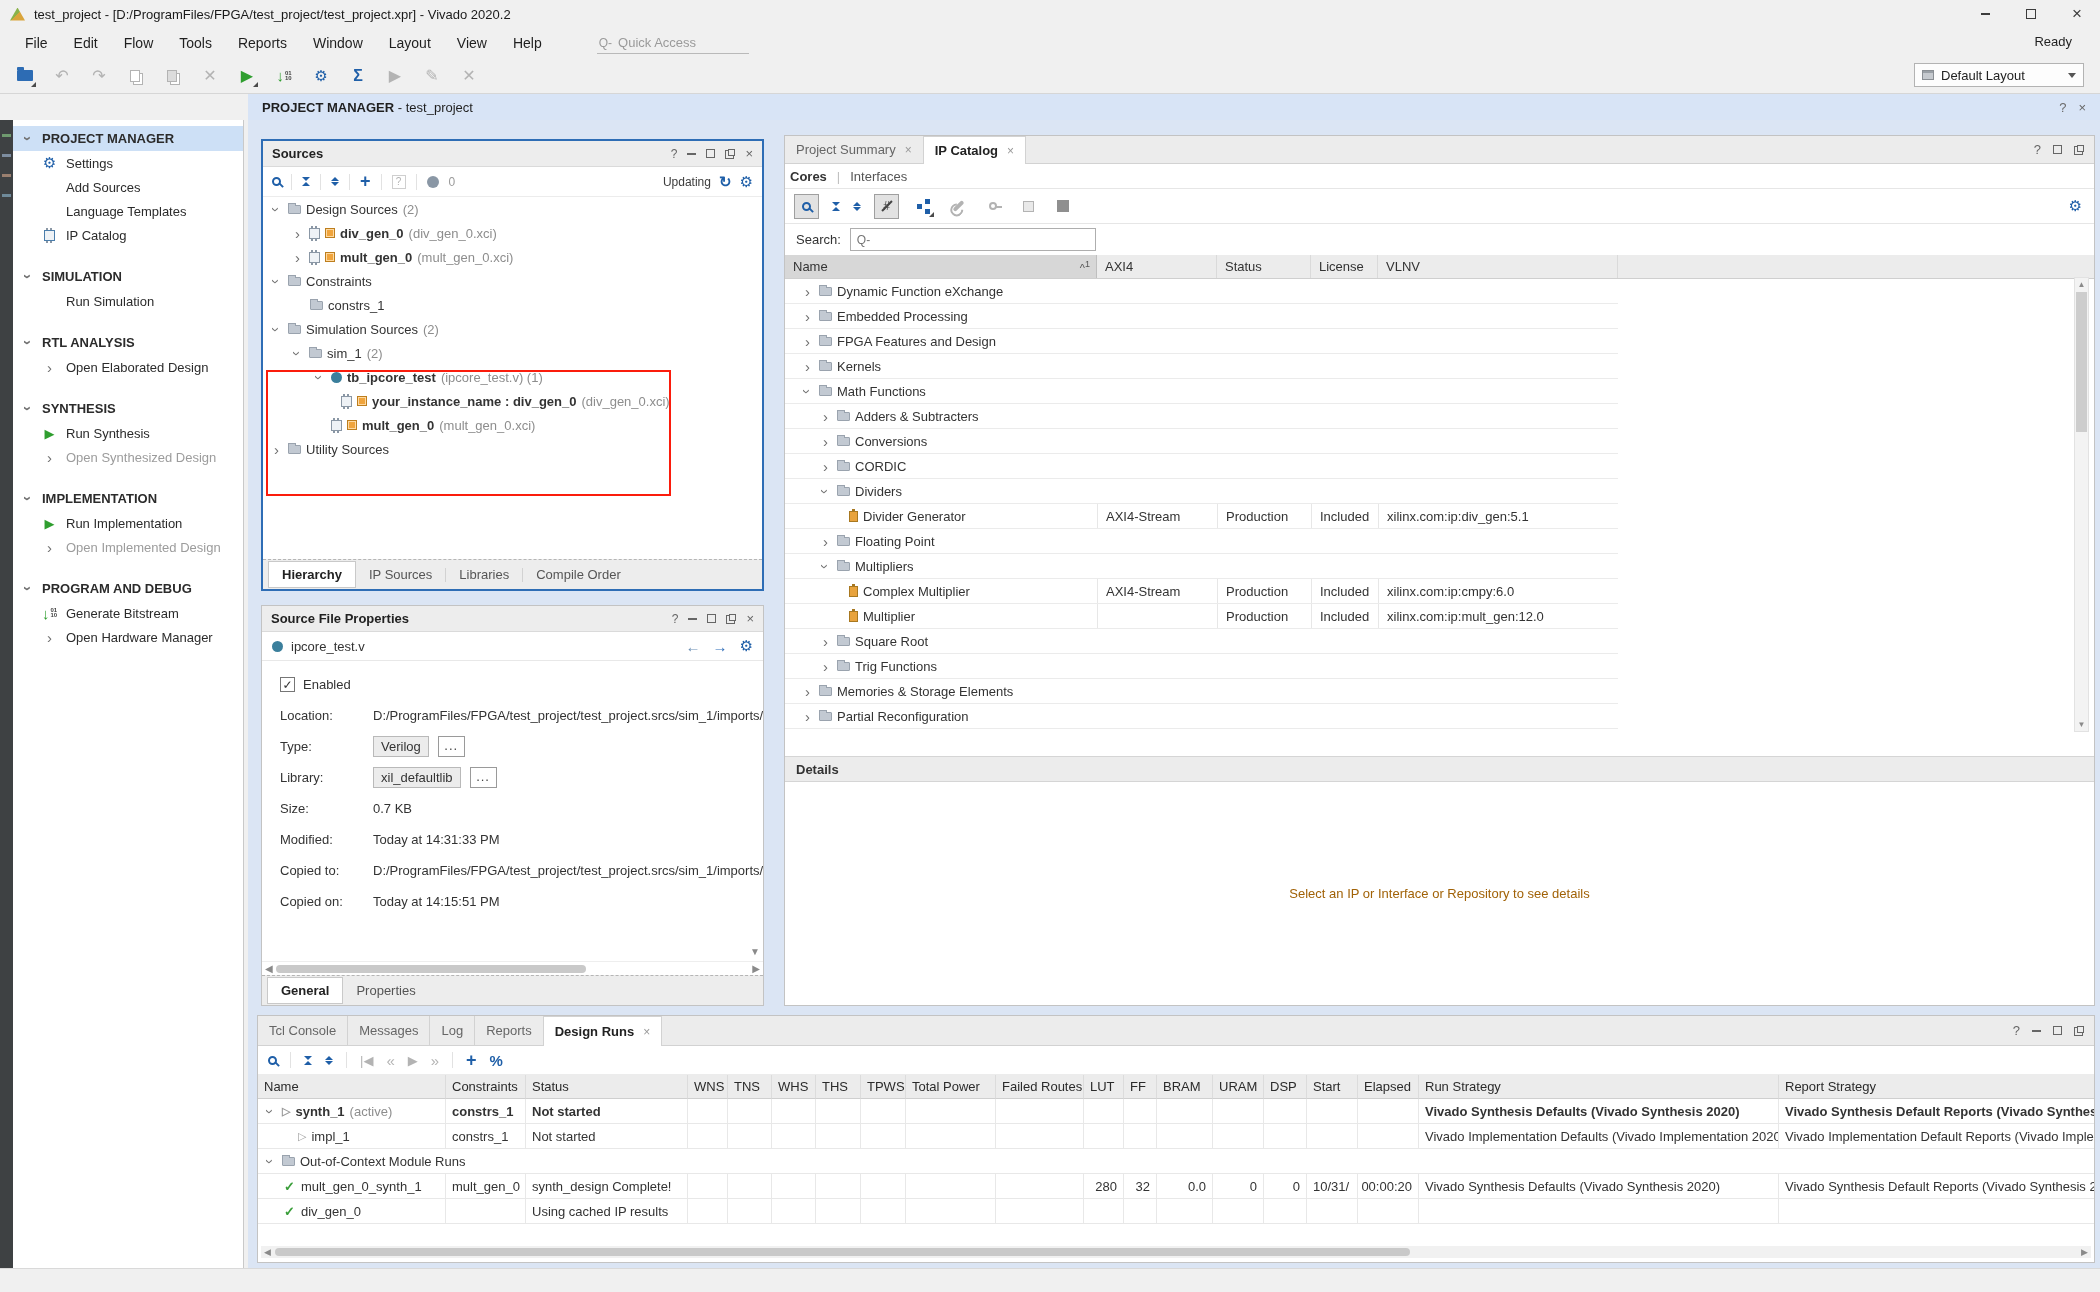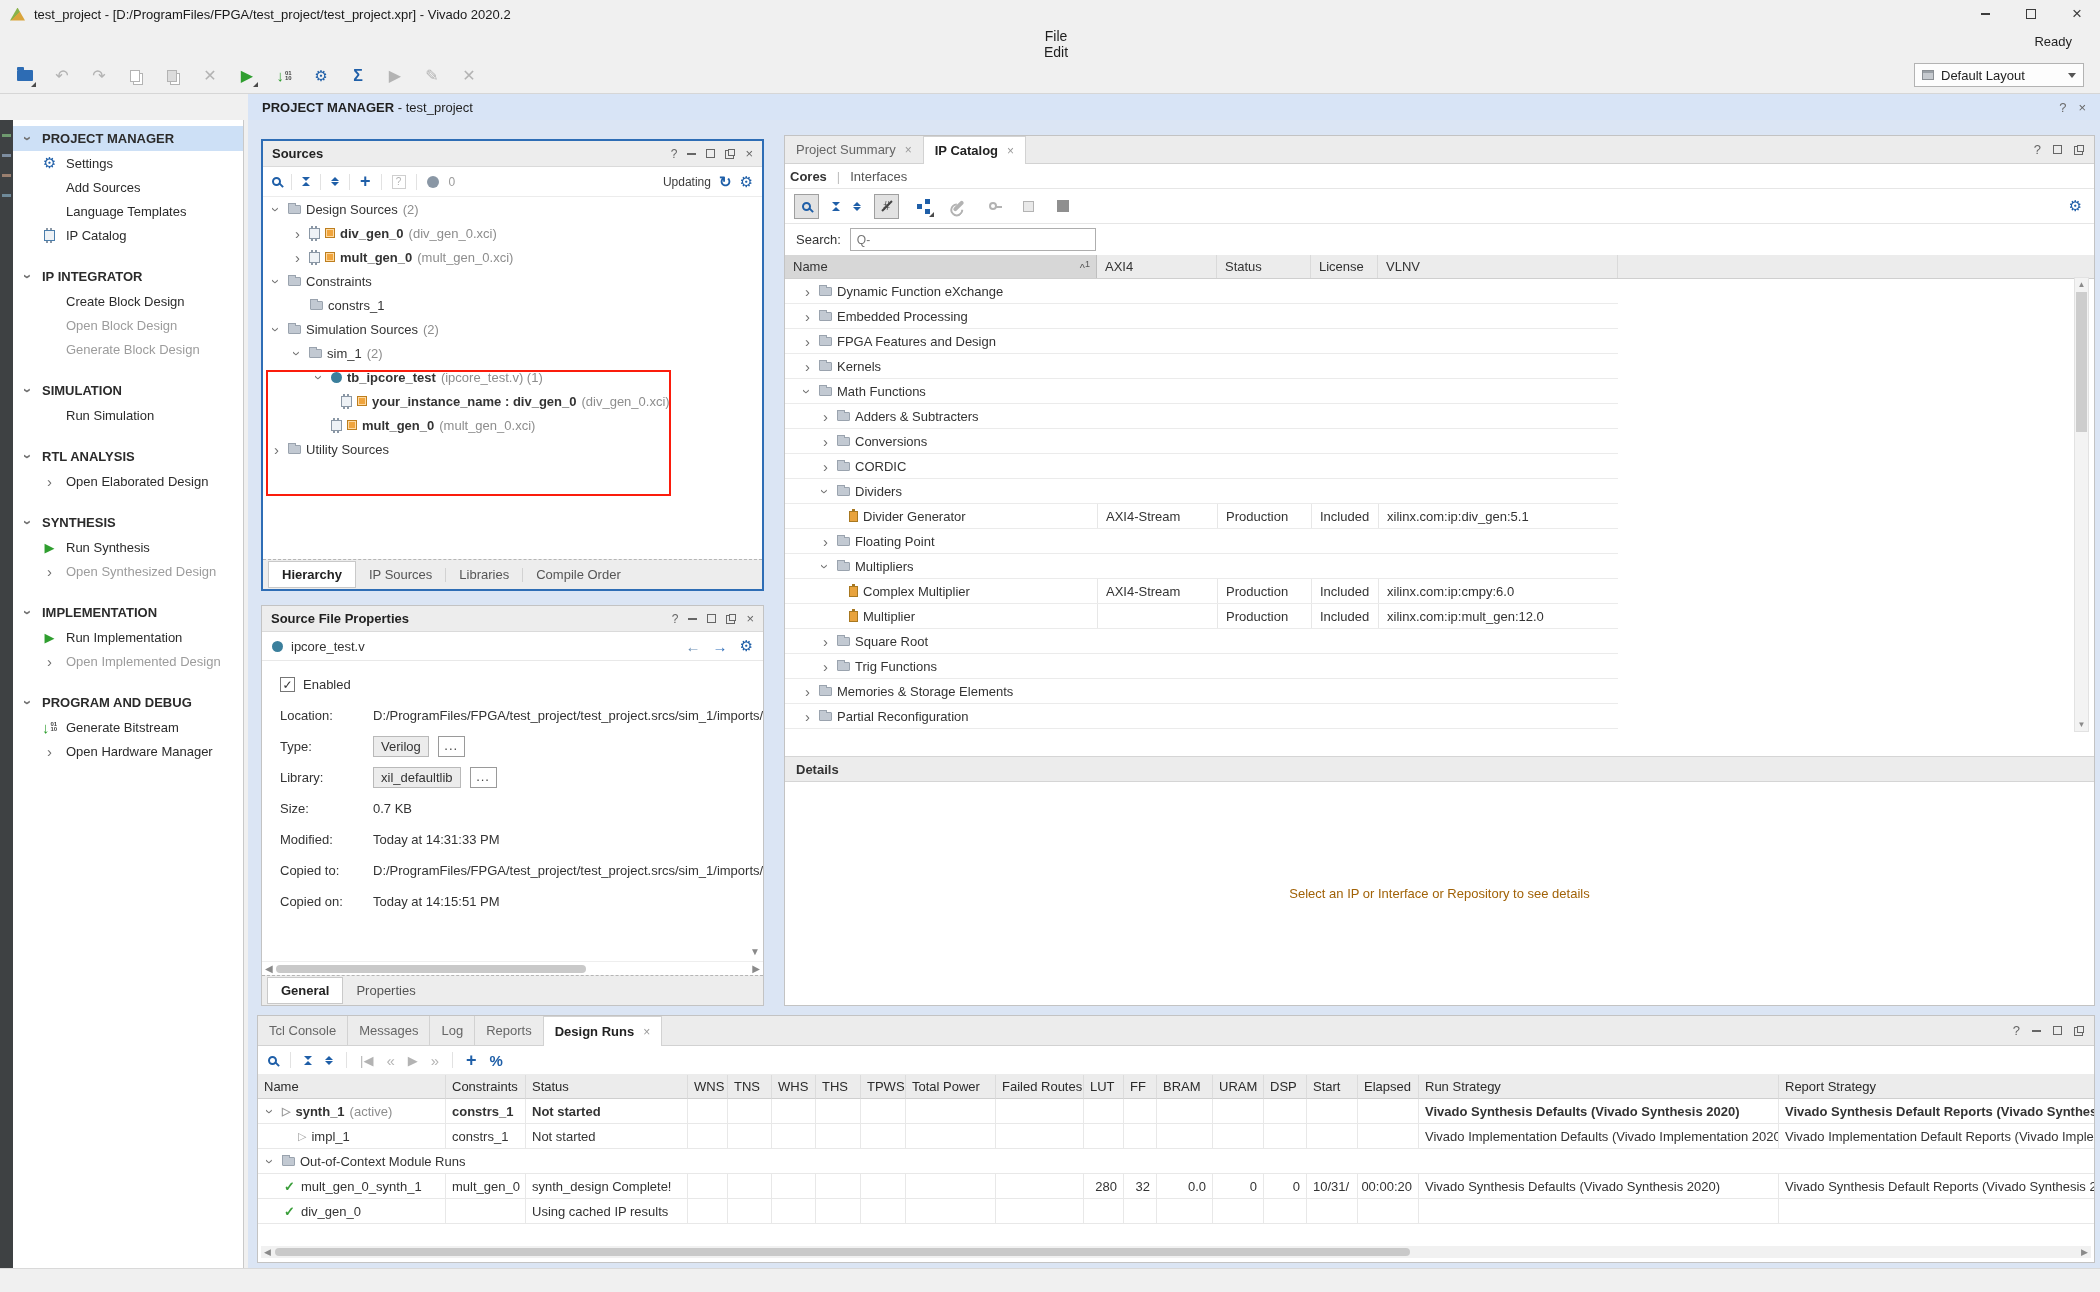--- a/index.html
+++ b/index.html
@@ -8,21 +8,21 @@
 
   
   .titlebar { position:absolute; left:0; top:0; width:100%; height:28px; background:#f0f0f0; display:flex; align-items:center; }
   .logo { width:15px; height:13px; margin:0 9px 0 10px; background:linear-gradient(135deg,#8ab24a 0 50%,#d9a43b 50% 100%); clip-path:polygon(50% 0,100% 100%,0 100%); flex:none; }
   .titletext { font-size:13px; color:#1a1a1a; white-space:nowrap; }
   .wbtns { margin-left:auto; display:flex; }
   .wbtn { width:46px; height:28px; display:flex; align-items:center; justify-content:center; color:#3c3c3c; font-size:15px; }
   .ic-max { width:10px; height:10px; border:1px solid #3c3c3c; }
 
   
-  .menubar { position:absolute; left:0; top:28px; width:100%; height:30px; background:#f0f0f0; display:flex; align-items:center; padding-left:12px;flex-direction:column; }
+  .menubar { position:absolute; left:0; top:28px; width:100%; height:30px; background:#f0f0f0; display:flex; align-items:center; padding-left:12px; }
   .menu { padding:0 13px; color:#1f1f1f; font-size:14px; }
   .qa { display:flex; align-items:center; gap:6px; margin-left:42px; border-bottom:1px solid #b9b9b9; width:152px; height:22px; color:#9a9a9a; font-size:13px; padding-left:2px; }
   .ready { position:absolute; right:28px; top:6px; font-size:13px; color:#1f1f1f; }
 
   
   .maintoolbar { position:absolute; left:0; top:58px; width:100%; height:36px; background:#f0f0f0; border-bottom:1px solid #d6d6d6; display:flex; align-items:center; gap:15px; padding-left:14px; }
   .tbi { width:22px; height:22px; display:flex; align-items:center; justify-content:center; font-size:16px; position:relative; flex:none; }
   .blue { color:#1f5fa8; } .grayi { color:#b3b3b3; } .green { color:#2f9e2f; }
   .dd::after { content:''; position:absolute; right:0; bottom:0; border-left:5px solid transparent; border-bottom:5px solid #4a4a4a; }
   .ic-folder-open { width:16px; height:11px; background:#2d6cb4; border-radius:1px; position:relative; }
@@ -302,38 +302,20 @@
       <div class="fnitem">
           <span class="islot">
             <span class="chip" style="border-color:#4a7dab"></span>
           </span>
           <span>IP Catalog</span>
         </div>
     </div>
     <div class="fnsec">
       <div class="fnsec-title">
         <span class="chev exp">›</span>
-        <span>IP INTEGRATOR</span>
-      </div>
-      <div class="fnitem">
-          <span class="islot"></span>
-          <span>Create Block Design</span>
-        </div>
-      <div class="fnitem dis">
-          <span class="islot"></span>
-          <span>Open Block Design</span>
-        </div>
-      <div class="fnitem dis">
-          <span class="islot"></span>
-          <span>Generate Block Design</span>
-        </div>
-    </div>
-    <div class="fnsec">
-      <div class="fnsec-title">
-        <span class="chev exp">›</span>
         <span>SIMULATION</span>
       </div>
       <div class="fnitem">
           <span class="islot"></span>
           <span>Run Simulation</span>
         </div>
     </div>
     <div class="fnsec">
       <div class="fnsec-title">
         <span class="chev exp">›</span>

